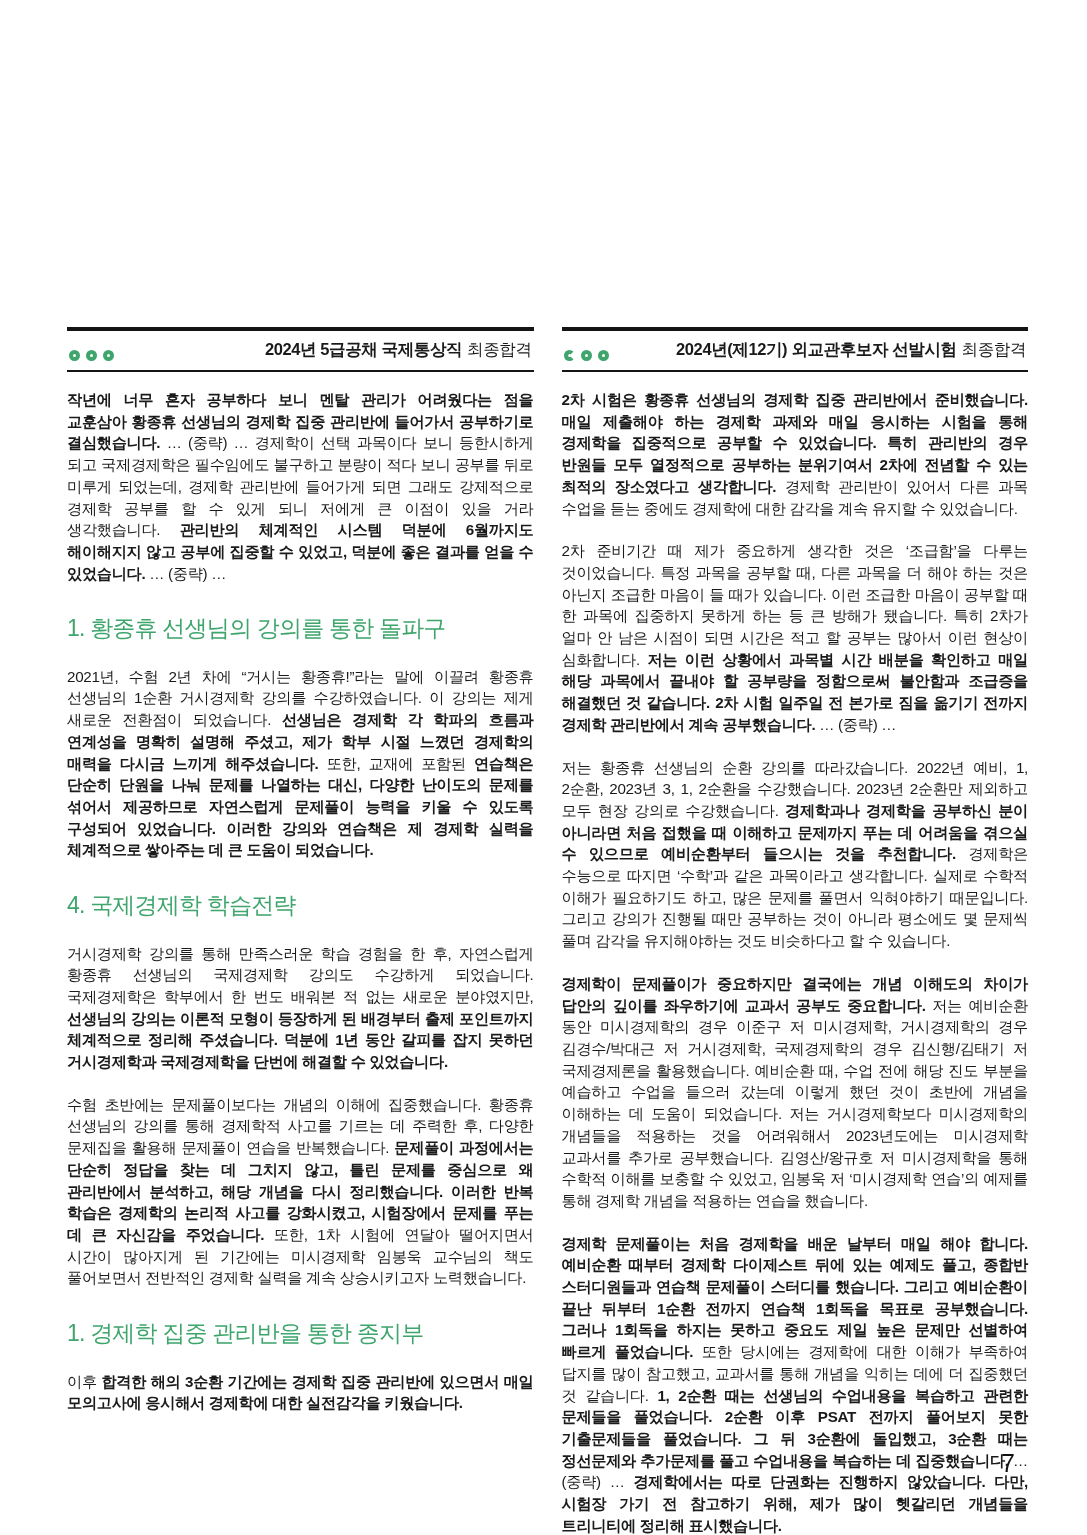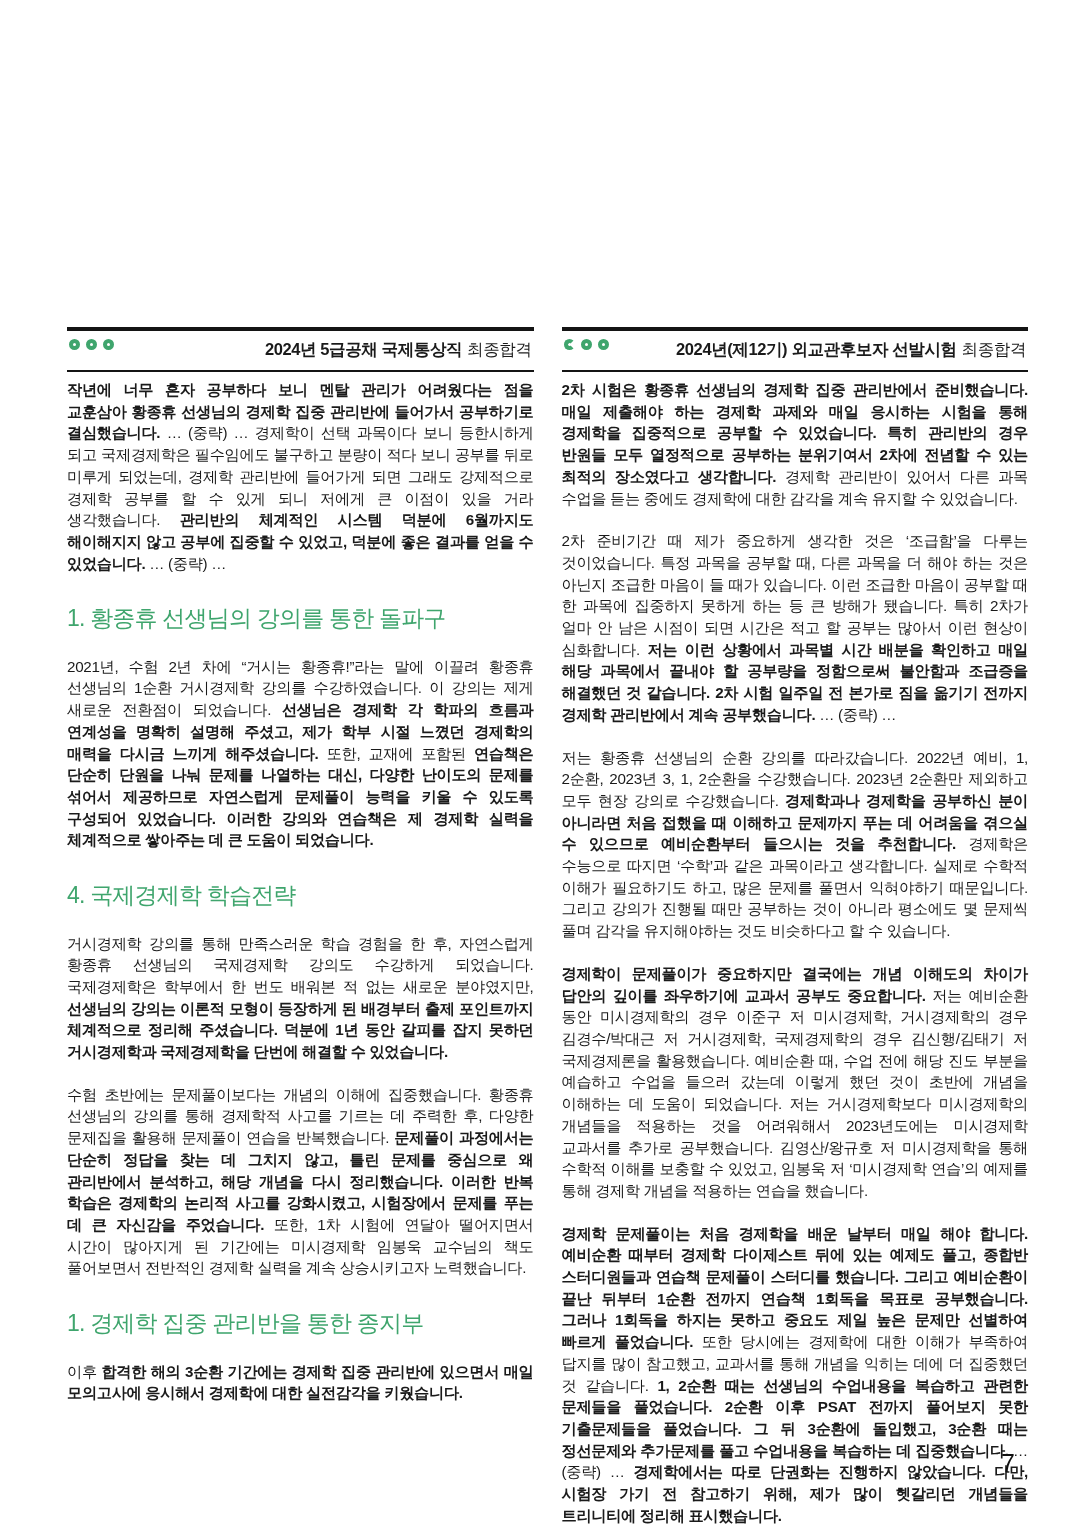--- a/index.html
+++ b/index.html
@@ -20,36 +20,36 @@
     position:absolute;
     left:67px;right:59px;top:327px;
     display:flex;
     gap:28px;
   }
   .column{flex:1 1 0;min-width:0;}
   .col-header{
     border-top:4px solid #141414;
     border-bottom:2px solid #141414;
     display:flex;
-    align-items:flex-start;
+    align-items:flex-end;
     justify-content:space-between;
     padding:8px 2px 9px 2px;
   }
   .circles{display:flex;align-items:center;gap:6px;}
   .circle{
     width:11px;height:11px;
     border:4px solid var(--accent);
     border-radius:50%;
     display:inline-block;
   }
   .circle.c-open{border-right-color:transparent;}
   .col-title{font-size:16.5px;white-space:nowrap;}
   .col-title .tb{font-weight:700;letter-spacing:-0.4px;}
   .col-title .ts{font-weight:400;margin-left:5px;letter-spacing:-0.4px;}
-  .col-body{padding-top:7px;}
+  .col-body{padding-top:17px;}
   .col-body p{
     font-size:15.2px;
     line-height:21.7px;
     text-align:justify;
     letter-spacing:-0.3px;
     margin-bottom:21px;
     word-break:keep-all;
   }
   .col-body p span.b{font-weight:700;}
   .col-body h2{

